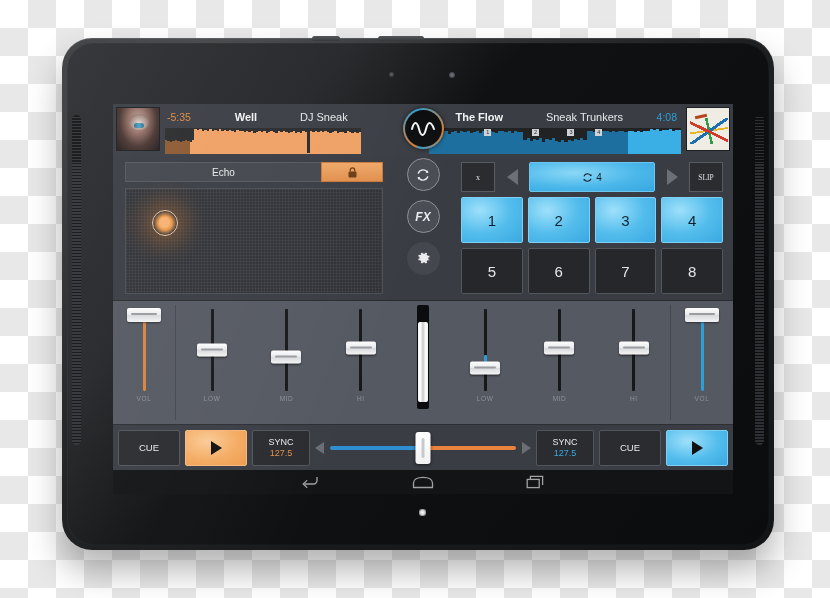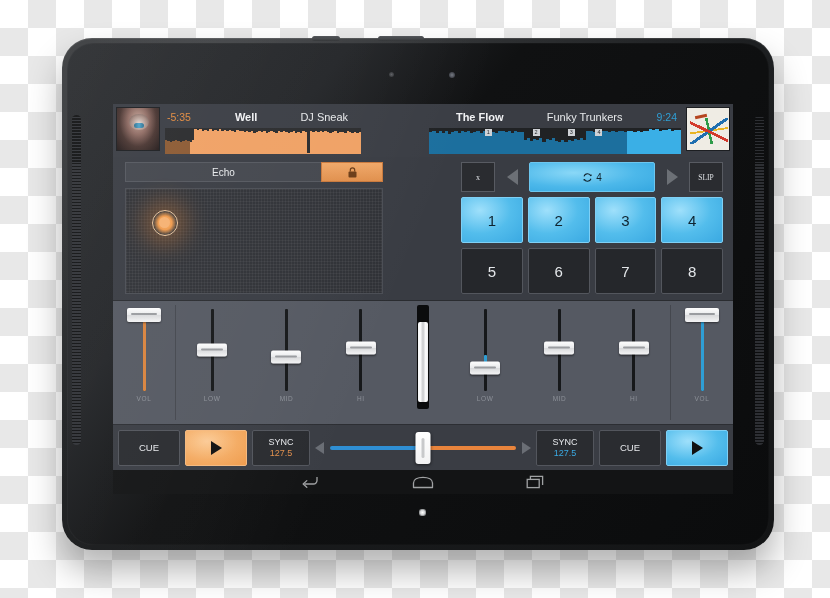--- a/index.html
+++ b/index.html
@@ -415,22 +415,22 @@
                     <span style="height: 84%; background: rgb(240, 161, 100);"></span>
                   </div>
               </div>
             </div>
 
             <div style="width:64px; flex:0 0 64px;"></div>
 
             <div class="deckHeadR">
               <div class="deckMetaRow">
                 <span class="metaTitle">The Flow</span>
-                <span class="metaArtist">Funky Trunkers</span>
-                <span class="metaTime right">9:24</span>
+                <span class="metaArtist">Sneak Trunkers</span>
+                <span class="metaTime right">4:08</span>
               </div>
               <div class="waveBox waveR">
                 <div class="wbars" id="waveRightBars">
                     <span style="height: 85%; background: rgb(28, 111, 158);"></span>
                     <span style="height: 90%; background: rgb(28, 111, 158);"></span>
                     <span style="height: 80%; background: rgb(28, 111, 158);"></span>
                     <span style="height: 88%; background: rgb(28, 111, 158);"></span>
                     <span style="height: 82%; background: rgb(28, 111, 158);"></span>
                     <span style="height: 90%; background: rgb(28, 111, 158);"></span>
                     <span style="height: 78%; background: rgb(28, 111, 158);"></span>
@@ -528,20 +528,42 @@
                   <rect x="0.5" y="4.5" width="8" height="6" rx="1" fill="#6b3c17"></rect>
                   <path d="M2.3 4.5 V3 a2.2 2.2 0 0 1 4.4 0 V4.5" fill="none" stroke="#6b3c17" stroke-width="1.2"></path>
                 </svg>
               </div>
             </div>
             <div id="xyPad">
               <div id="xyDot" style="left: 25.6px; top: 20.8px;"></div>
             </div>
           </div>
 
+          <div id="centerCol">
+            <div id="logoBtn">
+              <svg width="26" height="18" viewBox="0 0 26 18">
+                <path d="M2 9 C4 1, 7 1, 9 9 S14 17, 16 9 S21 1, 24 9" fill="none" stroke="#f3f5f7" stroke-width="2" stroke-linecap="round"></path>
+              </svg>
+            </div>
+            <div class="circBtn" id="loopSyncBtn">
+              <svg width="16" height="16" viewBox="0 0 16 16">
+                <path d="M3.2 6.6 A5 5 0 0 1 12.5 5.6" fill="none" stroke="#e9ebee" stroke-width="1.4"></path>
+                <path d="M12.8 9.4 A5 5 0 0 1 3.5 10.4" fill="none" stroke="#e9ebee" stroke-width="1.4"></path>
+                <path d="M12.8 3.2 l0.6 2.8 l-2.8 -0.4 z" fill="#e9ebee"></path>
+                <path d="M3.2 12.8 l-0.6 -2.8 l2.8 0.4 z" fill="#e9ebee"></path>
+              </svg>
+            </div>
+            <div class="circBtn" id="fxBtn">FX</div>
+            <div class="circBtn plain" id="gearBtn">
+              <svg width="17" height="17" viewBox="0 0 20 20">
+                <path fill="#e9ebee" d="M10 6.4a3.6 3.6 0 1 0 0 7.2 3.6 3.6 0 0 0 0-7.2zm0 5.4a1.8 1.8 0 1 1 0-3.6 1.8 1.8 0 0 1 0 3.6z"></path>
+                <path fill="#e9ebee" d="M17.2 11.4l-1.6-.3a5.8 5.8 0 0 0 0-2.2l1.6-.3-.5-2-1.6.4a5.9 5.9 0 0 0-1.5-1.6l.7-1.5-1.8-1-.9 1.4a5.8 5.8 0 0 0-2.2 0l-.9-1.4-1.8 1 .7 1.5A5.9 5.9 0 0 0 5.9 5.9l-1.6-.4-.5 2 1.6.3a5.8 5.8 0 0 0 0 2.2l-1.6.3.5 2 1.6-.4a5.9 5.9 0 0 0 1.5 1.6l-.7 1.5 1.8 1 .9-1.4a5.8 5.8 0 0 0 2.2 0l.9 1.4 1.8-1-.7-1.5a5.9 5.9 0 0 0 1.5-1.6l1.6.4z"></path>
+              </svg>
+            </div>
+          </div>
 
           <div id="padPanel">
             <div id="padTopRow">
               <div class="sqBtn" id="xBtn">x</div>
               <div class="arwBtn">
                 <div class="tri-l"></div>
               </div>
               <div id="loopBtn">
                 <svg width="11" height="11" viewBox="0 0 14 14">
                   <path d="M2.6 5.6 A4.6 4.6 0 0 1 11.4 5.2" fill="none" stroke="#10222c" stroke-width="1.3"></path>

